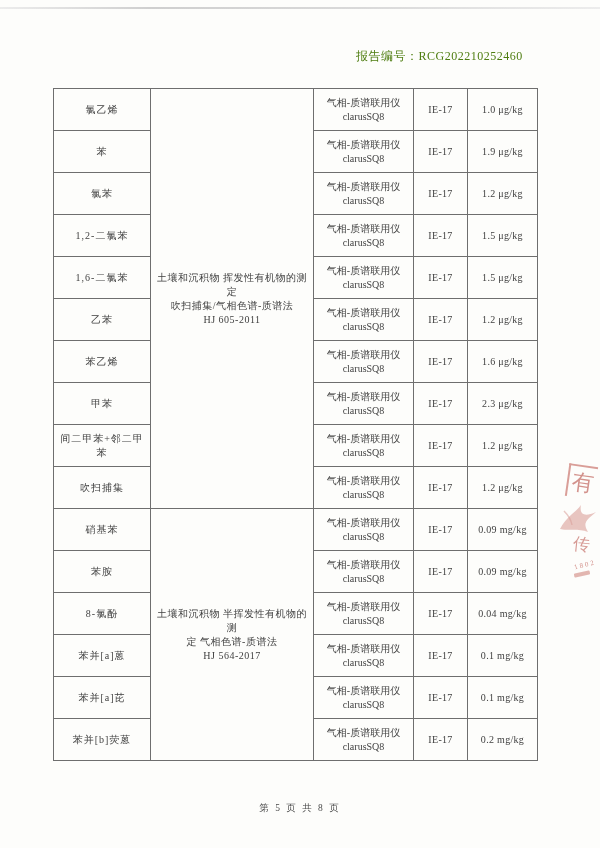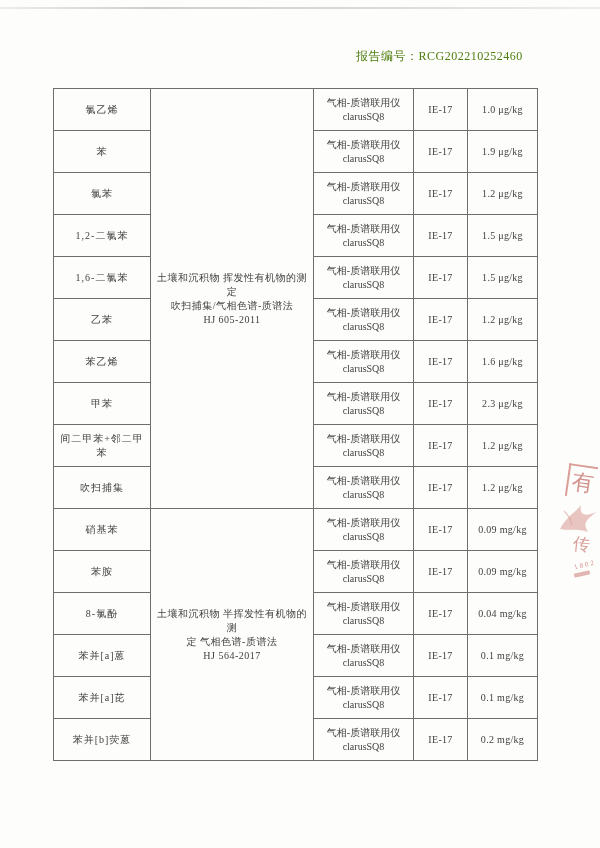--- a/index.html
+++ b/index.html
@@ -250,14 +250,15 @@
     <span class="frag-top">有</span>
     <svg class="swoosh" width="40" height="32" viewBox="0 0 40 32">
       <path d="M2,26 C9,13 17,10 23,2 C21,12 27,14 38,9 C29,17 24,19 30,29 C20,25 11,28 2,26 Z" fill="#c05a50" opacity="0.6"></path>
       <path d="M6,8 C10,12 13,16 14,22" stroke="#c05a50" stroke-width="1.5" fill="none" opacity="0.55"></path>
     </svg>
     <span class="frag-bottom">传</span>
     <span class="seal-number">1802</span>
     <span class="seal-blob"></span>
   </div>
 
+  <div class="footer">第 5 页 共 8 页</div>
 
 </div>
 
 </body></html>

